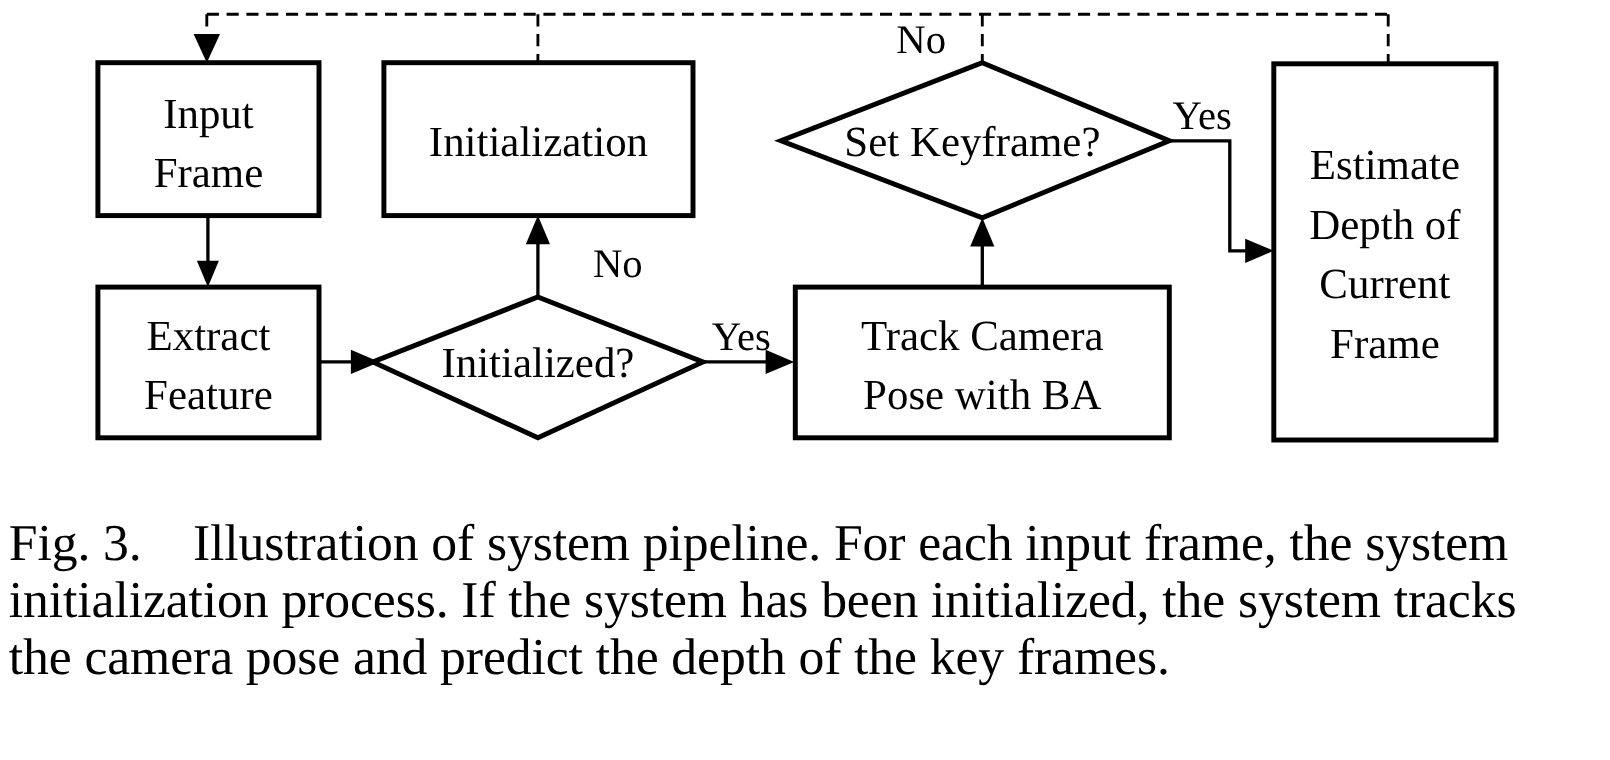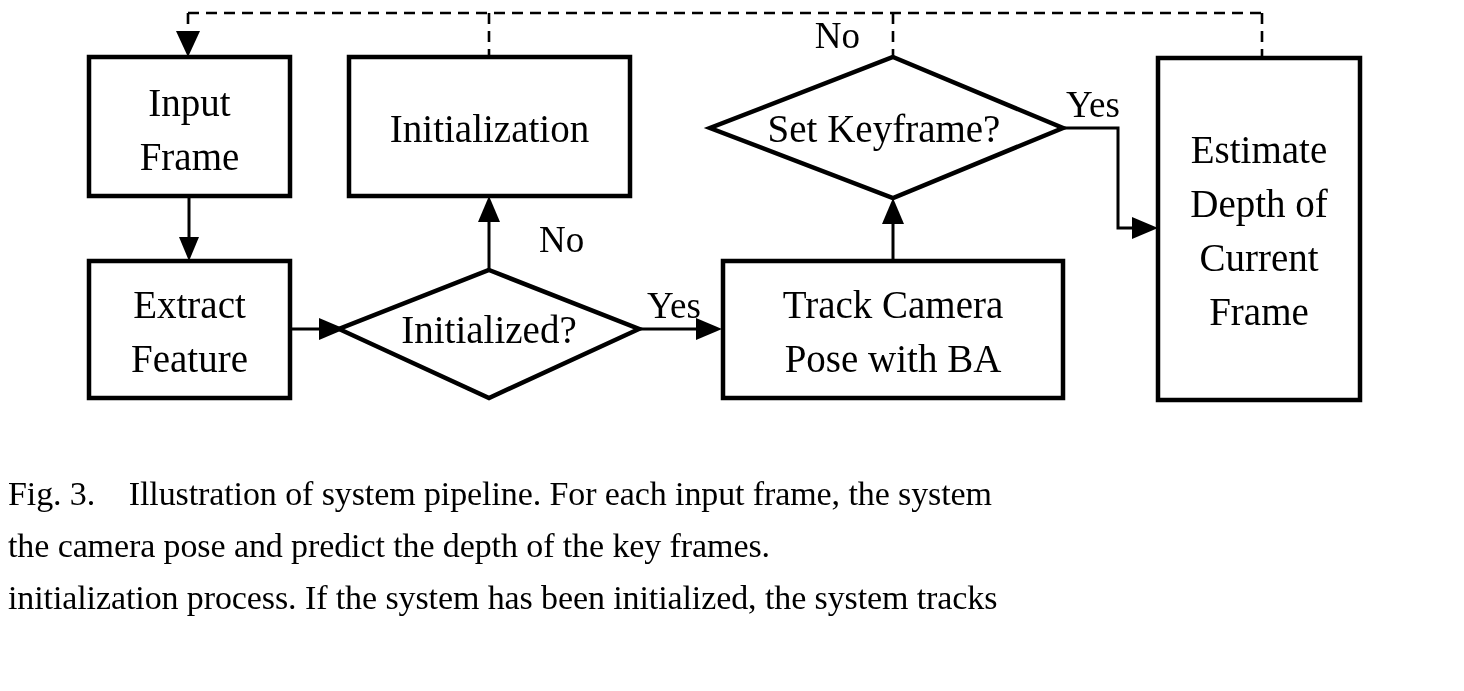--- a/index.html
+++ b/index.html
@@ -59,21 +59,21 @@
   .arrow-head {
     fill: #000000;
     stroke: none;
   }
   #caption {
     position: absolute;
     left: 8px;
     top: 468px;
     width: 1450px;
     font-family: "Liberation Serif", "DejaVu Serif", serif;
-    font-size: 34px;
+    font-size: 47px;
     line-height: 52px;
     text-align: justify;
     color: #000000;
     letter-spacing: -0.1px;
   }
   #caption .cap-line {
     display: block;
     white-space: pre;
   }
 </style>
@@ -170,17 +170,17 @@
       <text class="node-label" x="1259" y="163" text-anchor="middle" font-size="39">Estimate</text>
       <text class="node-label" x="1259" y="217" text-anchor="middle" font-size="39">Depth of</text>
       <text class="node-label" x="1259" y="271" text-anchor="middle" font-size="39">Current</text>
       <text class="node-label" x="1259" y="325" text-anchor="middle" font-size="39">Frame</text>
     </g>
 
   </svg>
 
   <div id="caption">
     <span class="cap-line">Fig. 3.    Illustration of system pipeline. For each input frame, the system</span>
+    <span class="cap-line">initialization process. If the system has been initialized, the system tracks</span>
     <span class="cap-line">the camera pose and predict the depth of the key frames.</span>
-    <span class="cap-line">initialization process. If the system has been initialized, the system tracks</span>
   </div>
 
 </div>
 
 </body></html>

